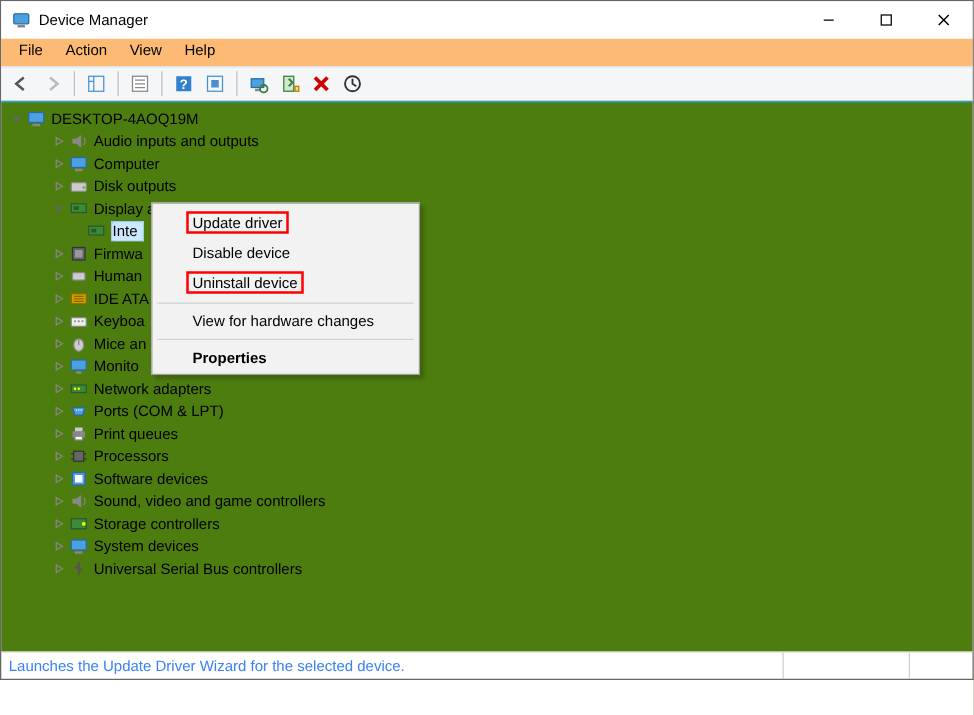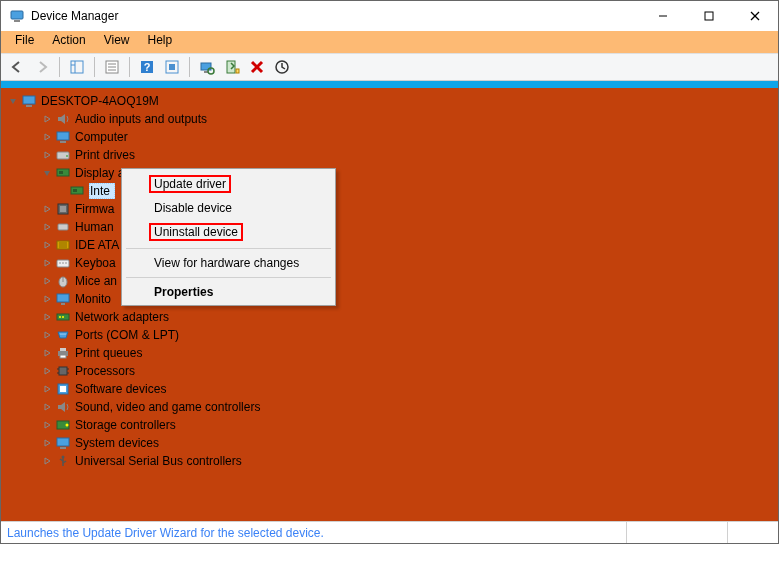--- a/index.html
+++ b/index.html
@@ -29,21 +29,21 @@
     background: #fff;
   }
   .titlebar .icon { width:16px;height:16px;margin-right:6px;display:flex;align-items:center;justify-content:center;}
   .titlebar .title { flex:1; font-size:12px; color:#000;}
   .win-btn { width:46px;height:30px;display:flex;align-items:center;justify-content:center;font-family:sans-serif;}
   .menubar{ height:22px; display:flex;gap:2px;padding-left:6px;background:#fdba74;}
   .menu-item{ padding:2px 8px;}
   .toolbar{ height:28px; display:flex;align-items:center;gap:1px;padding:0 4px;background:#f5f6f7;border-top:1px solid #e0e0e0;border-bottom:1px solid #d0d0d0;}
   .tb-btn{ width:24px;height:24px;display:flex;align-items:center;justify-content:center;border:1px solid transparent;}
   .tb-sep{ width:1px;height:20px;background:#c0c0c0;margin:0 4px;}
-  .content{ flex:1;overflow:auto;background:#c2410c;border-top:7px solid #0ea5e9;position:relative;}
+  .content{ flex:1;overflow:auto;background:#4d7c0f;border-top:1px solid #0ea5e9;position:relative;}
   .tree{ padding:4px 0;}
   .node{ display:flex;align-items:center;height:18px;padding-left:4px;white-space:nowrap;}
   .twisty{ width:16px;height:16px;display:flex;align-items:center;justify-content:center;color:#666;font-size:10px;}
   .twisty svg{width:10px;height:10px;}
   .node-icon{ width:16px;height:16px;margin-right:4px;display:flex;align-items:center;justify-content:center;}
   .node-label{font-size:12px;}
   .indent-0{padding-left:4px;}
   .indent-1{padding-left:38px;}
   .indent-2{padding-left:52px;}
   .selected{ background:#cce8ff;border:1px dotted #99d1ff;padding-right:4px;}
@@ -221,21 +221,21 @@
             <svg viewBox="0 0 10 10">
               <path d="M3 2 L8 5 L3 8 Z" fill="none" stroke="#888"></path>
             </svg>
           </span>
         <span class="node-icon">
             <svg viewBox="0 0 16 16">
               <rect x="2" y="5" width="12" height="7" rx="1" fill="#ccc" stroke="#888"></rect>
               <circle cx="12" cy="9" r="1" fill="#5a5"></circle>
             </svg>
           </span>
-        <span class="node-label">Print drives</span>
+        <span class="node-label">Disk outputs</span>
       </div>
 
       <div class="node indent-1">
         <span class="twisty">
             <svg viewBox="0 0 10 10">
               <path d="M2 3 L8 3 L5 8 Z" fill="#666"></path>
             </svg>
           </span>
         <span class="node-icon">
             <svg viewBox="0 0 16 16">

